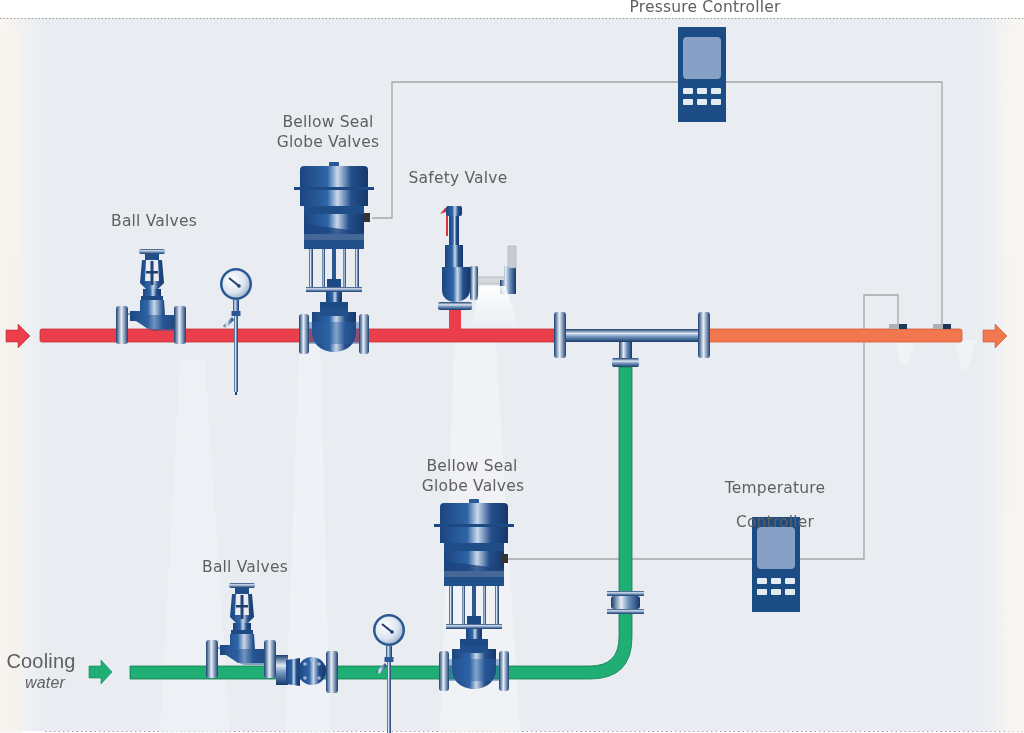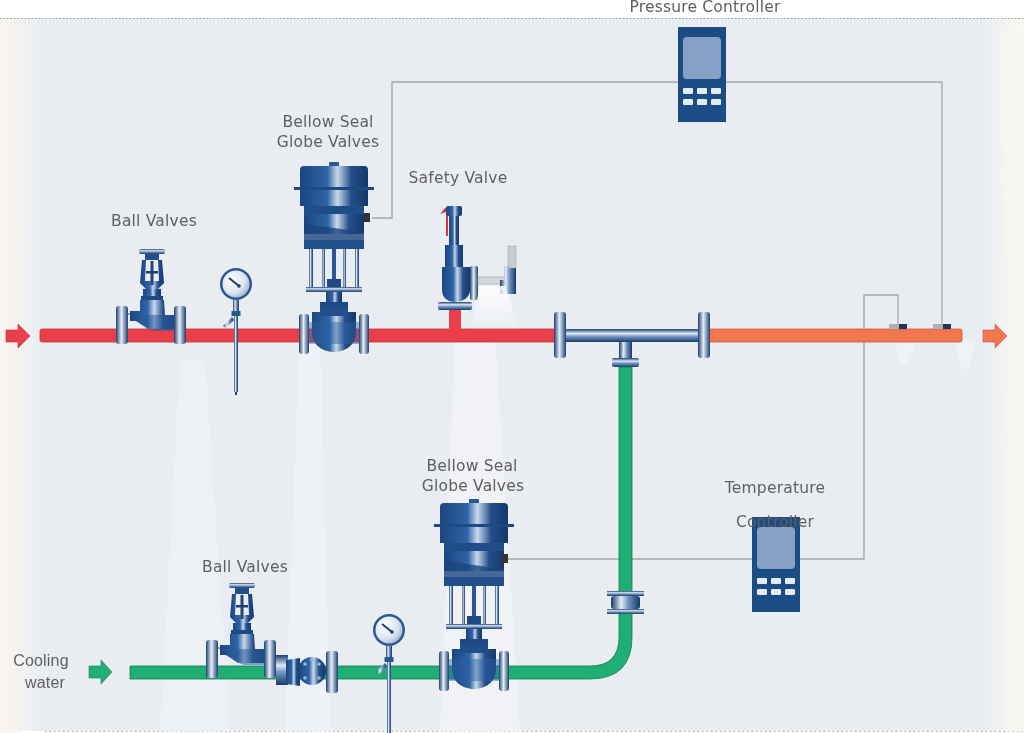--- a/index.html
+++ b/index.html
@@ -235,15 +235,15 @@
 <div class="lbl" style="left:98px; top:211px; width:112px;">Ball Valves</div>
 
 <div class="lbl" style="left:714px; top:468px; width:122px;margin-top:10px;">Temperature</div>
 <div class="lbl" style="left:714px; top:512px; width:122px;">Controller</div>
 
 <div class="lbl" style="left:412px; top:456px; width:120px;">Bellow Seal</div>
 <div class="lbl" style="left:407px; top:476px; width:132px;">Globe Valves</div>
 
 <div class="lbl" style="left:189px; top:557px; width:112px;">Ball Valves</div>
 
-<div class="lbl lbl-sm" style="left:0px; top:651px; width:82px; font-family:'Liberation Sans', sans-serif; font-size:16px;">Cooling</div>
-<div class="lbl lbl-sm" style="left:4px; top:673px; width:82px; font-family:'Liberation Sans', sans-serif; font-size:16px;">water</div>
+<div class="lbl lbl-sm" style="left:0px; top:651px; width:82px; font-family:'Liberation Sans', sans-serif; font-size:20px;">Cooling</div>
+<div class="lbl lbl-sm" style="left:4px; top:673px; width:82px; font-family:'Liberation Sans', sans-serif; font-size:16px;font-style:italic;">water</div>
 </div>
 
 </body></html>

